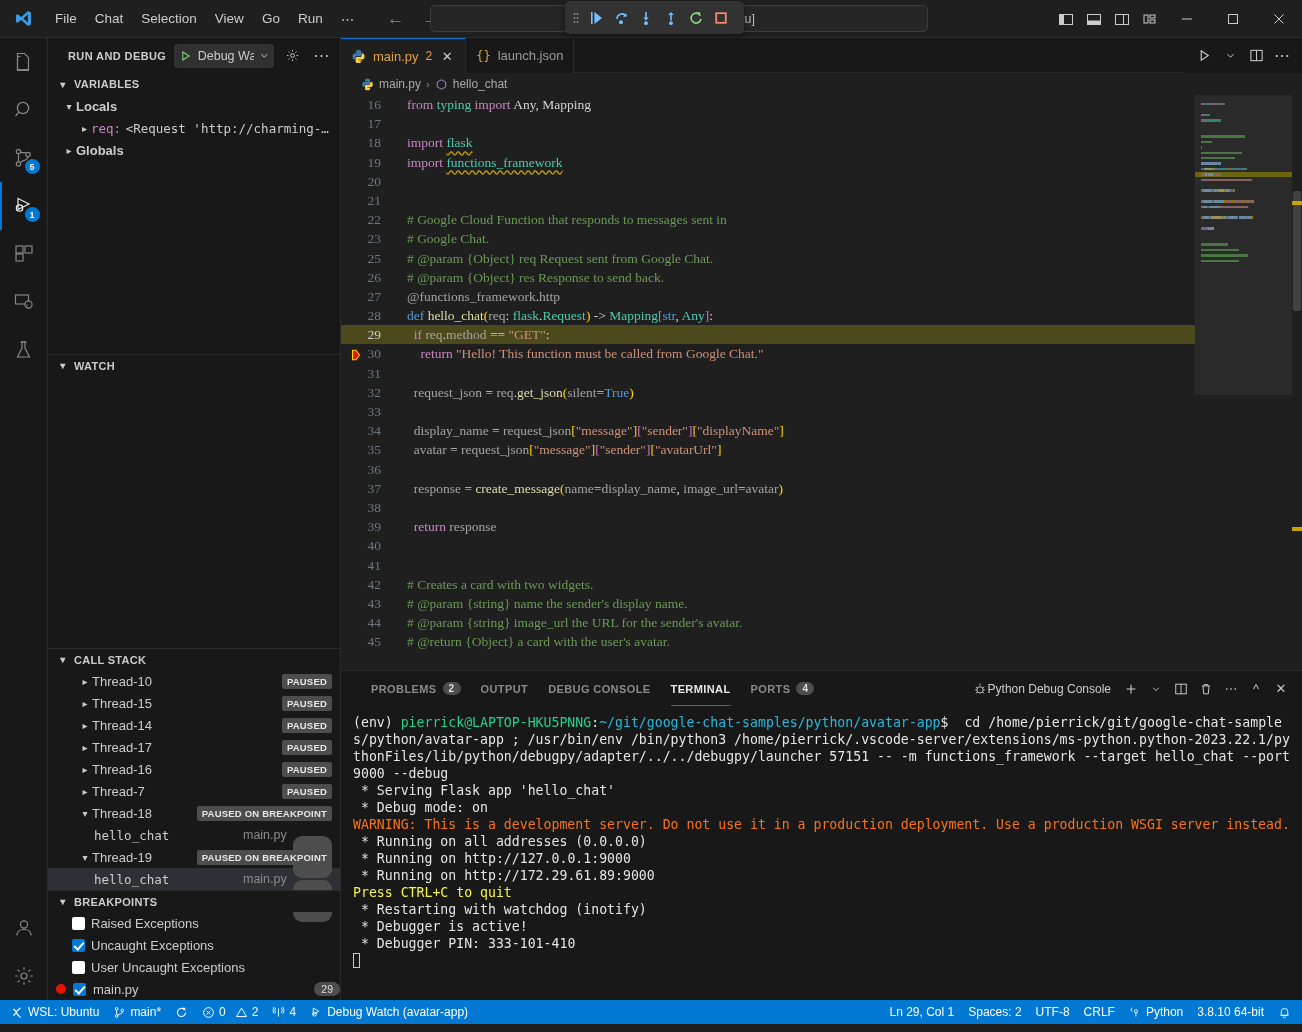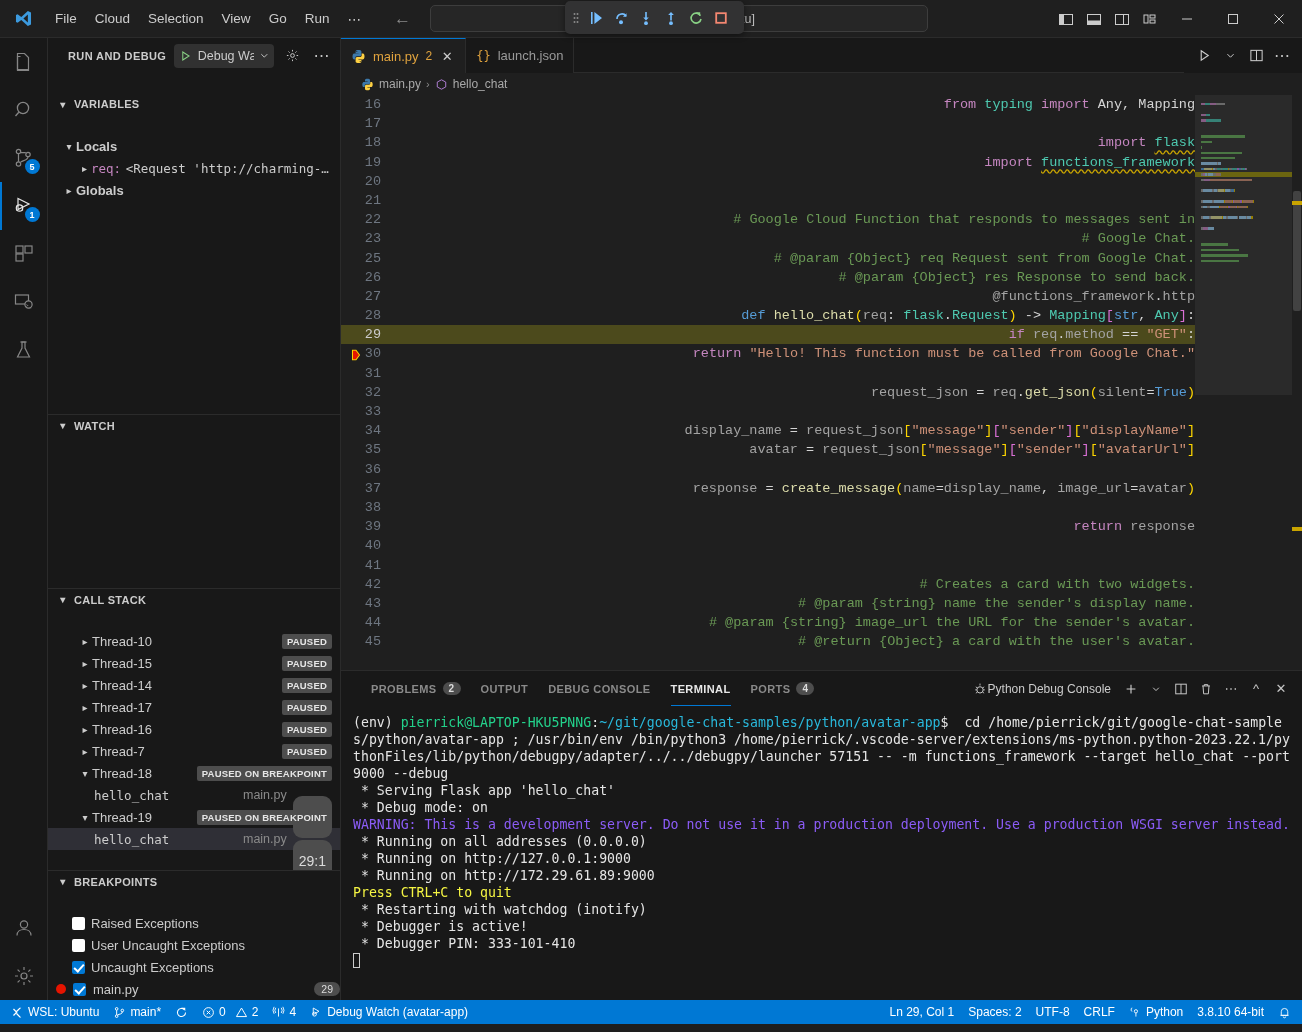--- a/index.html
+++ b/index.html
@@ -63,21 +63,21 @@
   .ab-badge {
     position: absolute; right: 8px; bottom: 8px; background: #0078d4; color: #fff;
     font-size: 9px; min-width: 15px; height: 15px; border-radius: 8px;
     display: flex; align-items: center; justify-content: center; font-weight: 600; padding: 0 3px;
   }
   .ab-spacer { flex: 1; }
 
   
   .sidebar {
     width: 293px; background: #181818; display: flex; flex-direction: column;
-    border-right: 1px solid #2b2b2b; min-height: 0; gap: 20px;
+    border-right: 1px solid #2b2b2b; min-height: 0;
   }
   .sb-header {
     height: 35px; display: flex; align-items: center; padding: 0 8px 0 20px; gap: 8px;
   }
   .sb-title { font-size: 11px; font-weight: 700; letter-spacing: .4px; color: #cccccc; white-space: nowrap; }
   .launch-picker {
     display: flex; align-items: center; gap: 5px; background: #313131;
     height: 24px; border-radius: 4px; padding: 0 4px 0 5px; max-width: 113px; overflow: hidden;
   }
   .launch-name { font-size: 12.5px; color: #cccccc; white-space: nowrap; overflow: hidden; }
@@ -153,22 +153,22 @@
 
   .breadcrumb {
     height: 22px; display: flex; align-items: center; gap: 5px; padding-left: 20px;
     font-size: 12px; color: #a9a9a9; background: #1f1f1f;
   }
   .bc-sep { color: #8a8a8a; font-size: 11px; }
 
   .code-wrap { flex: 1; display: flex; position: relative; min-height: 0; background: #1f1f1f; overflow: hidden; }
   .code-scroll { flex: 1; position: relative; overflow: hidden; }
   .code-line {
-    height: 19.2px; display: flex; align-items: center; font-family: Liberation Mono, monospace;
-    font-size: 13.5px; white-space: pre; line-height: 19.2px; justify-content: space-between;
+    height: 19.2px; display: flex; align-items: center; font-family: Liberation Serif, serif;
+    font-size: 13.5px; white-space: pre; line-height: 19.2px;
   }
   .code-line.hl { background: #4c4a1c; }
   .gutter-num {
     width: 62px; text-align: right; padding-right: 22px; color: #6e7681; flex-shrink: 0;
     font-size: 13.5px;
   }
   .code-line.hl .gutter-num { color: #cccccc; }
   .bp-arrow { position: absolute; left: 8px; width: 14px; height: 14px; }
   .code-text { padding-left: 4px; }
 
@@ -214,21 +214,21 @@
   .pa-label { font-size: 12px; color: #cccccc; display: flex; align-items: center; gap: 1px; margin-right: 6px; }
   .pa-btn { width: 22px; height: 22px; display: flex; align-items: center; justify-content: center; color: #c5c5c5; font-size: 13px; }
 
   .terminal {
     flex: 1; padding: 8px 10px 0 12px; font-family: "DejaVu Sans Mono", monospace;
     font-size: 13.2px; line-height: 17px; color: #cccccc; overflow: hidden; white-space: pre-wrap;
     word-break: break-all;
   }
   .tm-green { color: #23d18b; }
   .tm-cyan { color: #29b8db; }
-  .tm-red { color: #8b5cf6; }
+  .tm-red { color: #f97316; }
   .tm-yellow { color: #f5f543; }
   .tm-white { color: #e5e5e5; }
   .cursor-block {
     display: inline-block; width: 7px; height: 15px; border: 1px solid #cccccc; vertical-align: -3px;
   }
 
   
   .statusbar {
     height: 24px; min-height: 24px; background: #0078d4; display: flex; align-items: center;
     font-size: 12px; color: #ffffff; padding: 0 4px;
@@ -243,21 +243,21 @@
 <div id="app">
 
   <div class="titlebar">
     <div class="vs-logo">
       <svg width="19" height="19" viewBox="0 0 24 24">
           <path fill="#3c9ade" d="M17.5 2.5 9.2 10.1 4.6 6.6 2.5 7.6v8.8l2.1 1 4.6-3.5 8.3 7.6 4-1.9V4.4l-4-1.9zm0 4.3v10.4l-5.6-5.2 5.6-5.2z"></path>
         </svg>
     </div>
     <div class="menu">
       <div class="menu-item">File</div>
-      <div class="menu-item">Cloud</div>
+      <div class="menu-item">Chat</div>
       <div class="menu-item">Selection</div>
       <div class="menu-item">View</div>
       <div class="menu-item">Go</div>
       <div class="menu-item">Run</div>
       <div class="menu-item">⋯</div>
     </div>
     <div class="nav-arrows">
       <span class="arrow">←</span>
       <span class="arrow">→</span>
     </div>
@@ -549,26 +549,26 @@
       <div class="section-header">
         <span class="twisty">▾</span>
         <span>BREAKPOINTS</span>
       </div>
       <div>
         <div class="bp-row">
           <span class="cbox"></span>
           <span>Raised Exceptions</span>
         </div>
         <div class="bp-row">
+          <span class="cbox checked"></span>
+          <span>Uncaught Exceptions</span>
+        </div>
+        <div class="bp-row">
           <span class="cbox"></span>
           <span>User Uncaught Exceptions</span>
-        </div>
-        <div class="bp-row">
-          <span class="cbox checked"></span>
-          <span>Uncaught Exceptions</span>
         </div>
         <div class="bp-row" style="padding-left:8px; gap:7px">
           <span class="bp-dot"></span>
           <span class="cbox checked"></span>
           <span>main.py</span>
           <span class="cs-spacer"></span>
           <span class="bp-count">29</span>
         </div>
       </div>
     </div>

